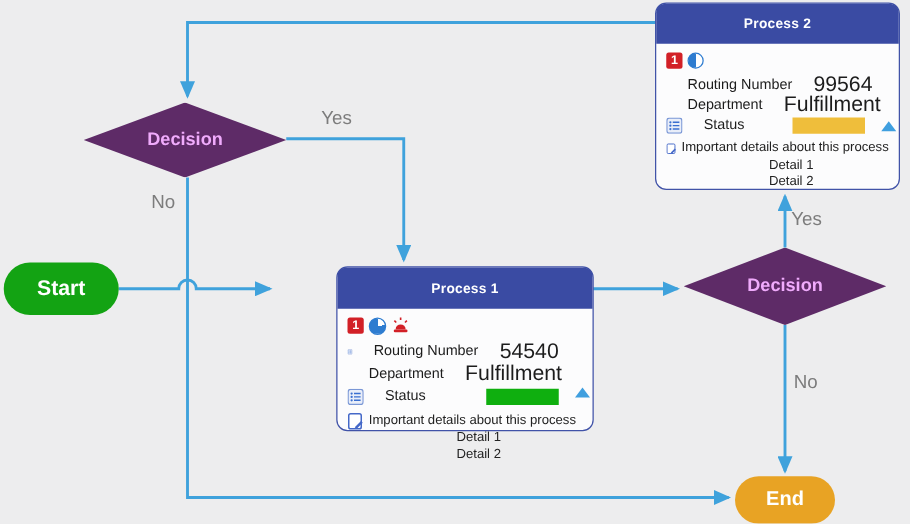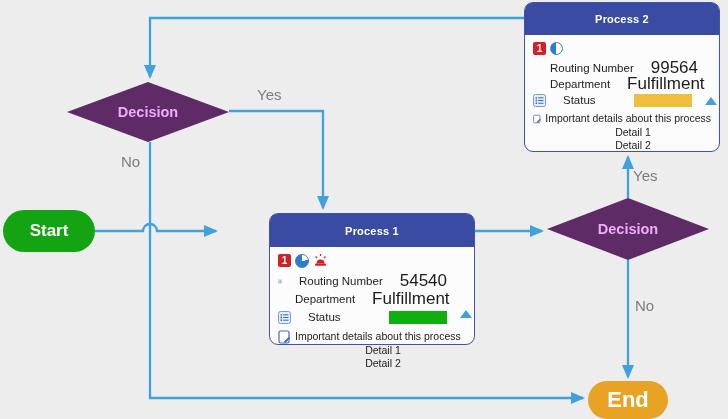--- a/index.html
+++ b/index.html
@@ -4,21 +4,21 @@
 <style>
   html,body{margin:0;padding:0;background:#ededee;}
   *{box-sizing:border-box;font-family:"Liberation Sans","DejaVu Sans",sans-serif;}
   .canvas{position:relative;width:728px;height:419px;background:#ededee;overflow:hidden;}
   .layer{position:absolute;left:0;top:0;z-index:1;}
 
   
   .pill{position:absolute;z-index:2;display:flex;align-items:center;justify-content:center;
         color:#fff;font-weight:bold;}
   .pill.start{left:3px;top:210px;width:92px;height:42px;border-radius:21px;font-size:17px;}
-  .pill.end{left:588px;top:381px;width:80px;height:38px;border-radius:19px;font-size:22px;}
+  .pill.end{left:588px;top:381px;width:80px;height:38px;border-radius:19px;font-size:16px;}
 
   
   .diamond{position:absolute;z-index:2;display:flex;align-items:center;justify-content:center;
            clip-path:polygon(50% 0,100% 50%,50% 100%,0 50%);color:#f0abfc;font-weight:bold;font-size:14.5px;}
   .diamond.left{left:67px;top:82px;width:162px;height:60px;}
   .diamond.right{left:547px;top:198px;width:162px;height:62px;}
 
   
   .card{position:absolute;z-index:2;background:#fcfcfd;border:1.5px solid #4153a8;border-radius:9px;}
   .card.p1{left:221px;top:213px;width:206px;height:132px;margin-left:48px;}

